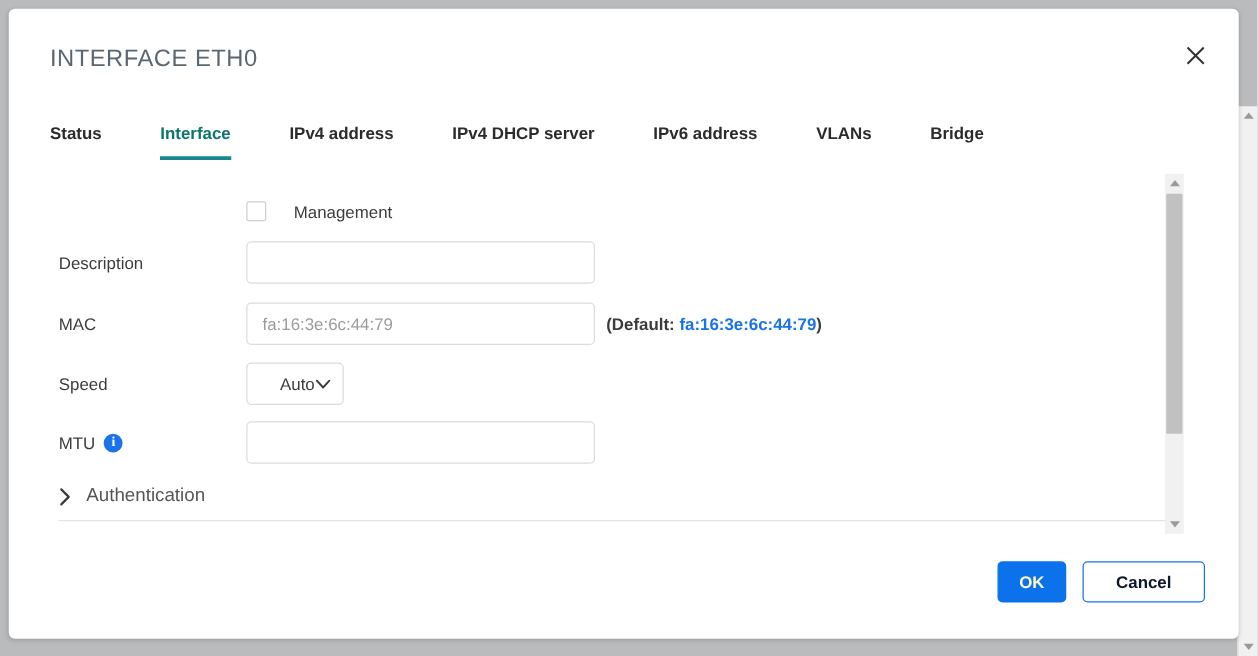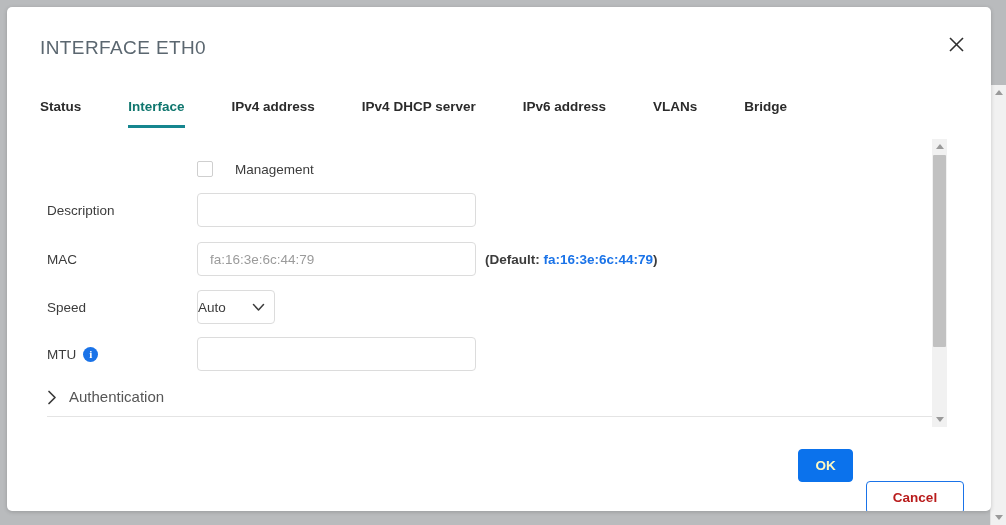--- a/index.html
+++ b/index.html
@@ -242,21 +242,21 @@
     left: 190px;
     width: 78px;
     height: 34px;
     box-sizing: border-box;
     border: 1px solid #dcdcdc;
     border-radius: 4px;
     background: #fff;
     display: flex;
     align-items: center;
     justify-content: space-between;
-    padding: 0 9px 0 0;
+    padding: 0 9px 0 26px;
     cursor: pointer;
   }
   .select-value {
     font-size: 13.5px;
     color: #3c3c3c;
   }
 
   
   .info-icon {
     width: 15px;
@@ -322,23 +322,22 @@
     left: 791px;
     width: 55px;
     background: #0b72ec;
     color: #fef9c3;
     border: 1px solid #0b72ec;
   }
   .btn-cancel {
     left: 859px;
     width: 98px;
     background: #ffffff;
-    color: #b91c1c;
+    color: #0f172a;
     border: 1px solid #1a73e8;
-    margin-top: 32px;
   }
 </style>
 </head>
 <body>
 
 <div id="page-root">
 
   <div class="page-scrollbar">
     <div class="sb-arrow up">
       <div class="tri-up"></div>

